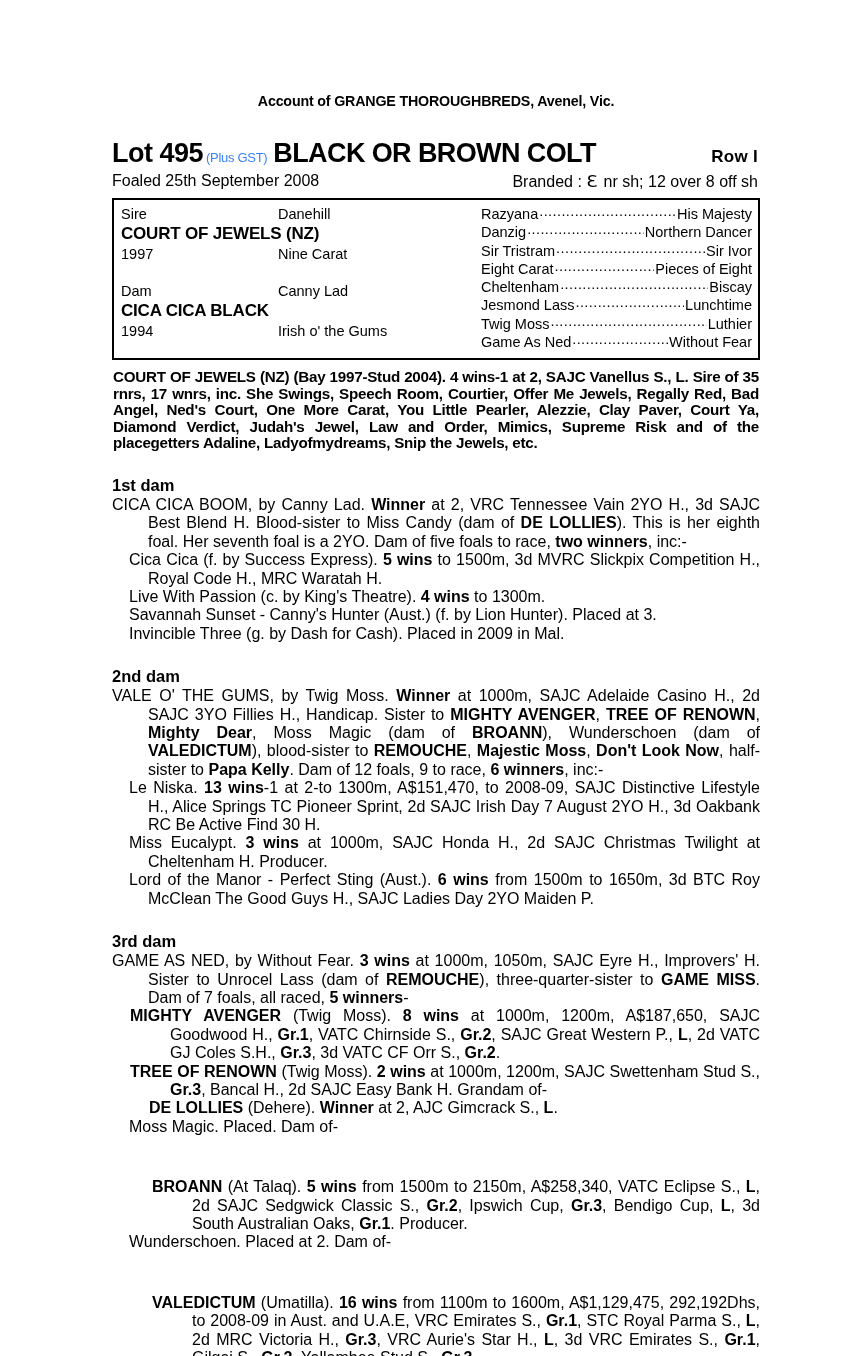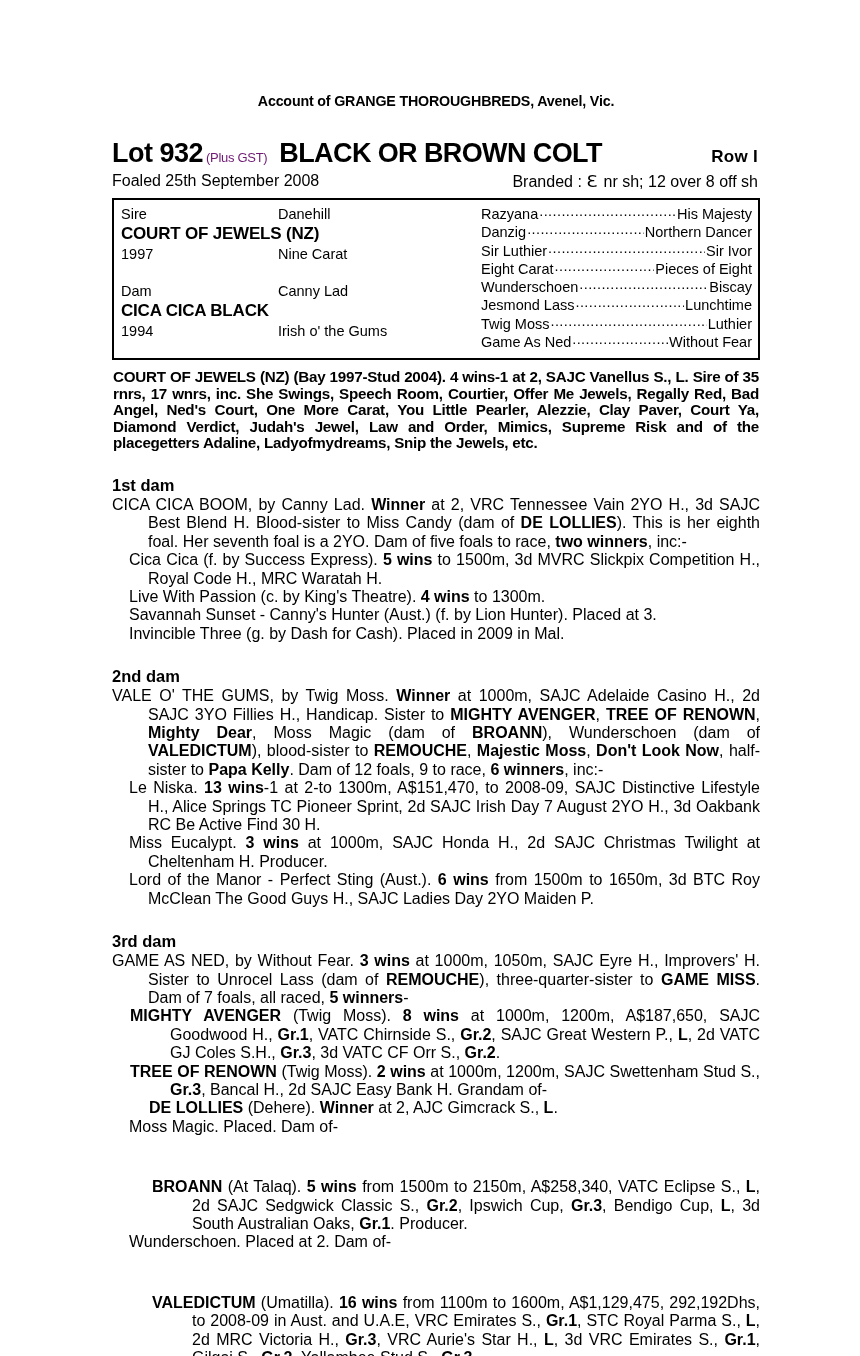--- a/index.html
+++ b/index.html
@@ -46,30 +46,30 @@
     white-space: nowrap;
     margin-top: 2px;
   }
   .lot-number {
     font-size: 27px;
     font-weight: bold;
     letter-spacing: -0.5px;
   }
   .plus-gst {
     font-size: 13px;
-    color: #701a75;
+    color: #3b82f6;
     margin-left: 3px;
     letter-spacing: -0.3px;
     margin-top: 36px;
   }
   .colt-title {
     font-size: 27px;
     font-weight: bold;
     letter-spacing: -0.6px;
-    margin-left: 12px;
+    margin-left: 6px;
   }
   .row-label {
     margin-left: auto;
     font-size: 17px;
     font-weight: bold;
     letter-spacing: 0.3px;
     padding-right: 2px;
   }
   .foal-row {
     display: flex;
@@ -194,21 +194,21 @@
 </style>
 </head>
 <body>
 
 <div class="page">
   <div class="content">
 
     <div class="account-line">Account of GRANGE THOROUGHBREDS, Avenel, Vic.</div>
 
     <div class="lot-row">
-      <span class="lot-number">Lot 932</span>
+      <span class="lot-number">Lot 495</span>
       <span class="plus-gst">(Plus GST)</span>
       <span class="colt-title">BLACK OR BROWN COLT</span>
       <span class="row-label">Row I</span>
     </div>
 
     <div class="foal-row">
       <span>Foaled 25th September 2008</span>
       <span class="branded"><span>Branded : </span><span class="brand-glyph">Ɛ</span><span> nr sh; 12 over 8 off sh</span></span>
     </div>
 
@@ -246,31 +246,31 @@
               <span class="dl">Razyana</span>
               <span class="dots"></span>
               <span class="dr">His Majesty</span>
             </div>
             <div class="dotted-row">
               <span class="dl">Danzig</span>
               <span class="dots"></span>
               <span class="dr">Northern Dancer</span>
             </div>
             <div class="dotted-row">
-              <span class="dl">Sir Luthier</span>
+              <span class="dl">Sir Tristram</span>
               <span class="dots"></span>
               <span class="dr">Sir Ivor</span>
             </div>
             <div class="dotted-row">
               <span class="dl">Eight Carat</span>
               <span class="dots"></span>
               <span class="dr">Pieces of Eight</span>
             </div>
             <div class="dotted-row">
-              <span class="dl">Wunderschoen</span>
+              <span class="dl">Cheltenham</span>
               <span class="dots"></span>
               <span class="dr">Biscay</span>
             </div>
             <div class="dotted-row">
               <span class="dl">Jesmond Lass</span>
               <span class="dots"></span>
               <span class="dr">Lunchtime</span>
             </div>
             <div class="dotted-row">
               <span class="dl">Twig Moss</span>

